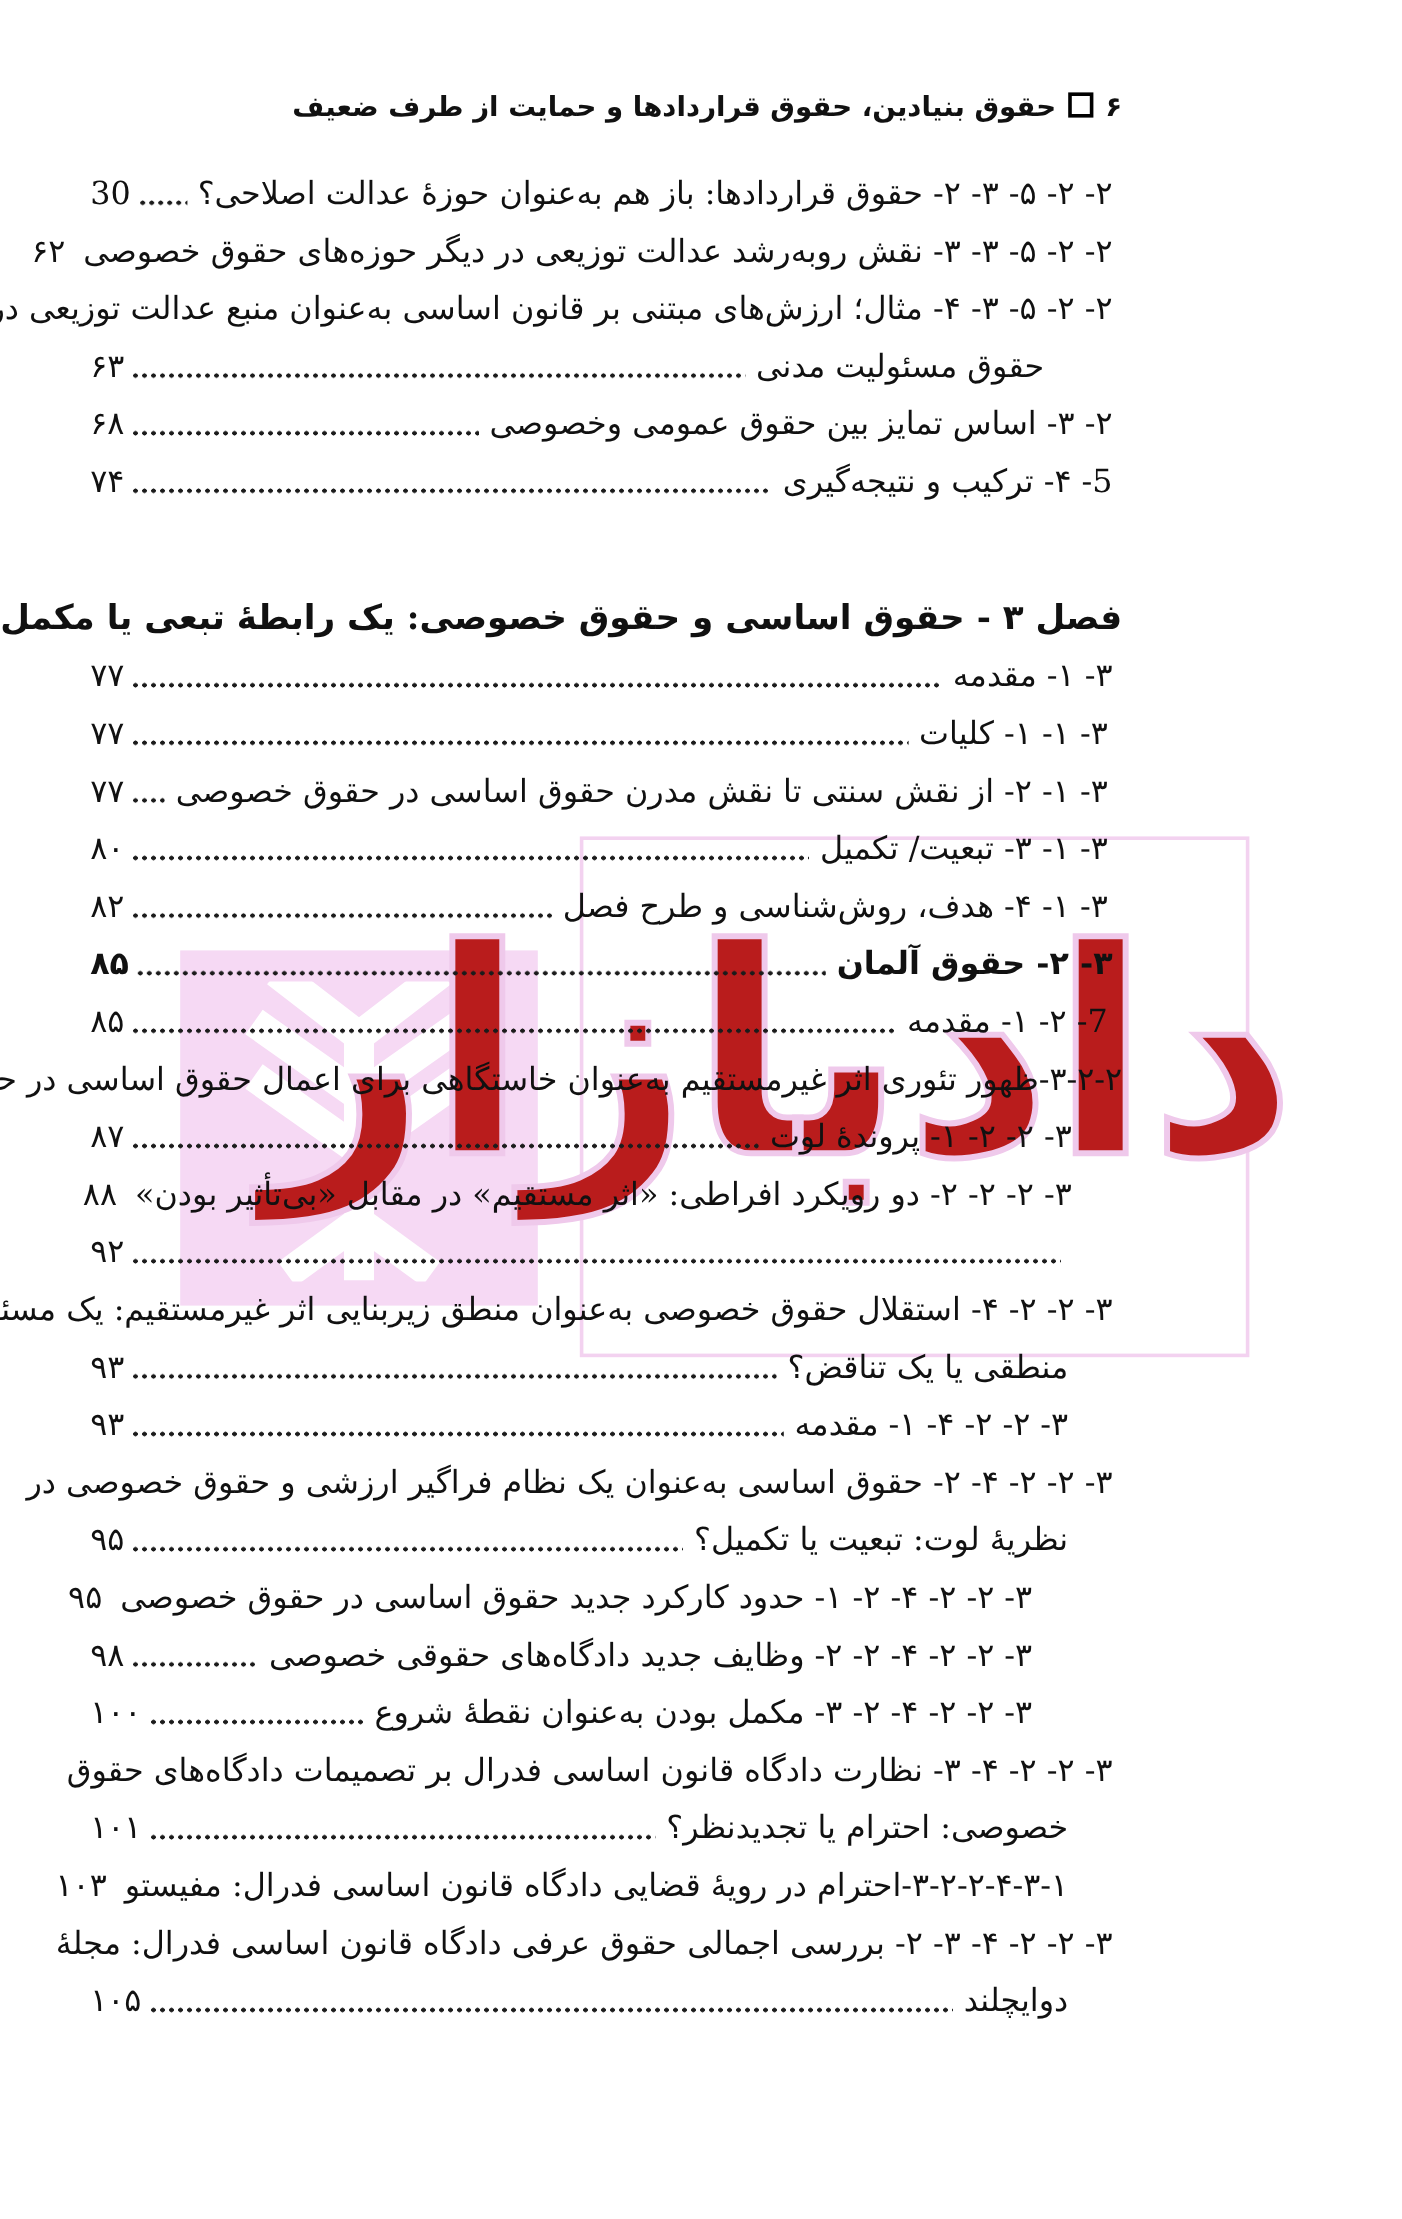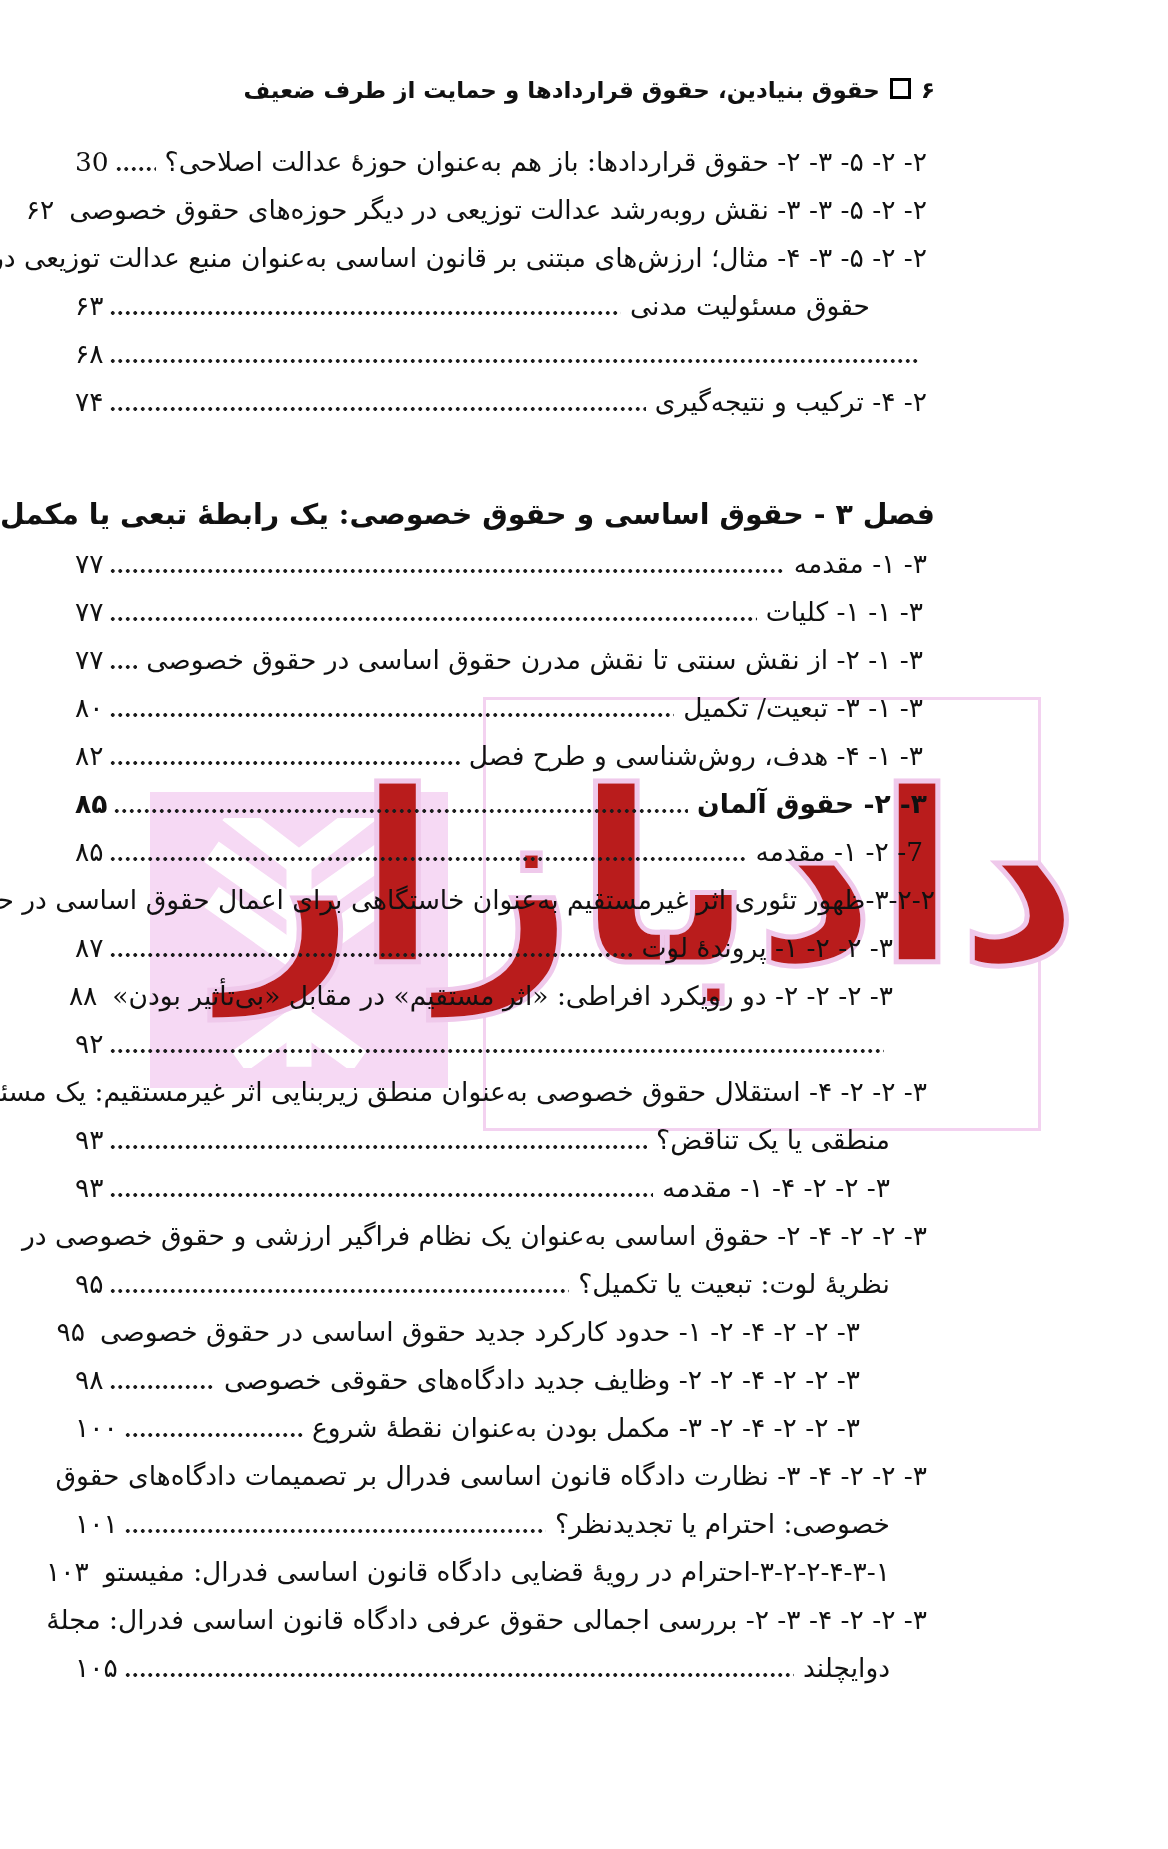--- a/index.html
+++ b/index.html
@@ -77,25 +77,26 @@
     </div>
     <div class="row nopage" style="padding-right: 8px;">
       <span class="t">۲- ۲- ۵- ۳- ۴- مثال؛ ارزش‌های مبتنی بر قانون اساسی به‌عنوان منبع عدالت توزیعی در</span>
     </div>
     <div class="row" style="padding-right: 65px;">
       <span class="t">حقوق مسئولیت مدنی</span>
       <span class="dots"></span>
       <span class="pg">۶۳</span>
     </div>
     <div class="row" style="padding-right: 8px;">
+      <span class="t">۲- ۳- اساس تمایز بین حقوق عمومی وخصوصی</span>
       <span class="dots"></span>
       <span class="pg">۶۸</span>
     </div>
     <div class="row" style="padding-right: 8px;">
-      <span class="t">۲- ۴- ترکیب و نتیجه‌گیری</span>
+      <span class="t">5- ۴- ترکیب و نتیجه‌گیری</span>
       <span class="dots"></span>
       <span class="pg">۷۴</span>
     </div>
     <div class="row chapter" style="padding-right: 0px;">
       <span class="t">فصل ۳ - حقوق اساسی و حقوق خصوصی: یک رابطهٔ تبعی یا مکمل؟</span>
       <span class="dots"></span>
     </div>
     <div class="row" style="padding-right: 8px;">
       <span class="t">۳- ۱- مقدمه</span>
       <span class="dots"></span>

